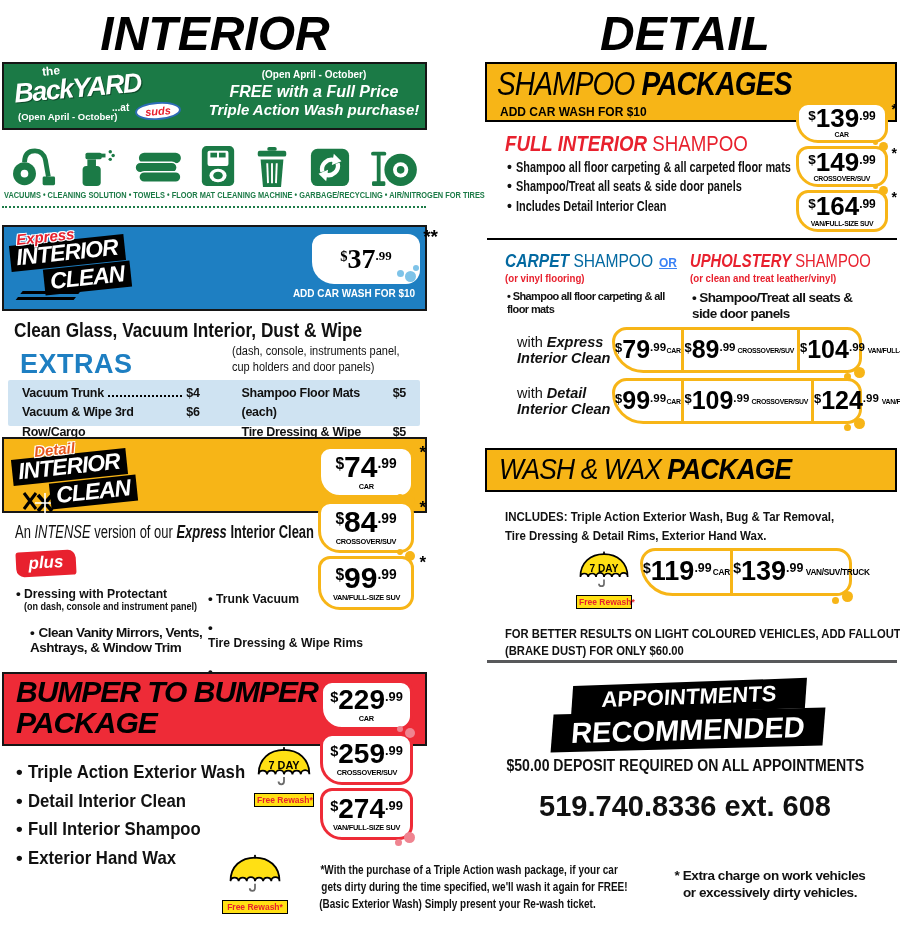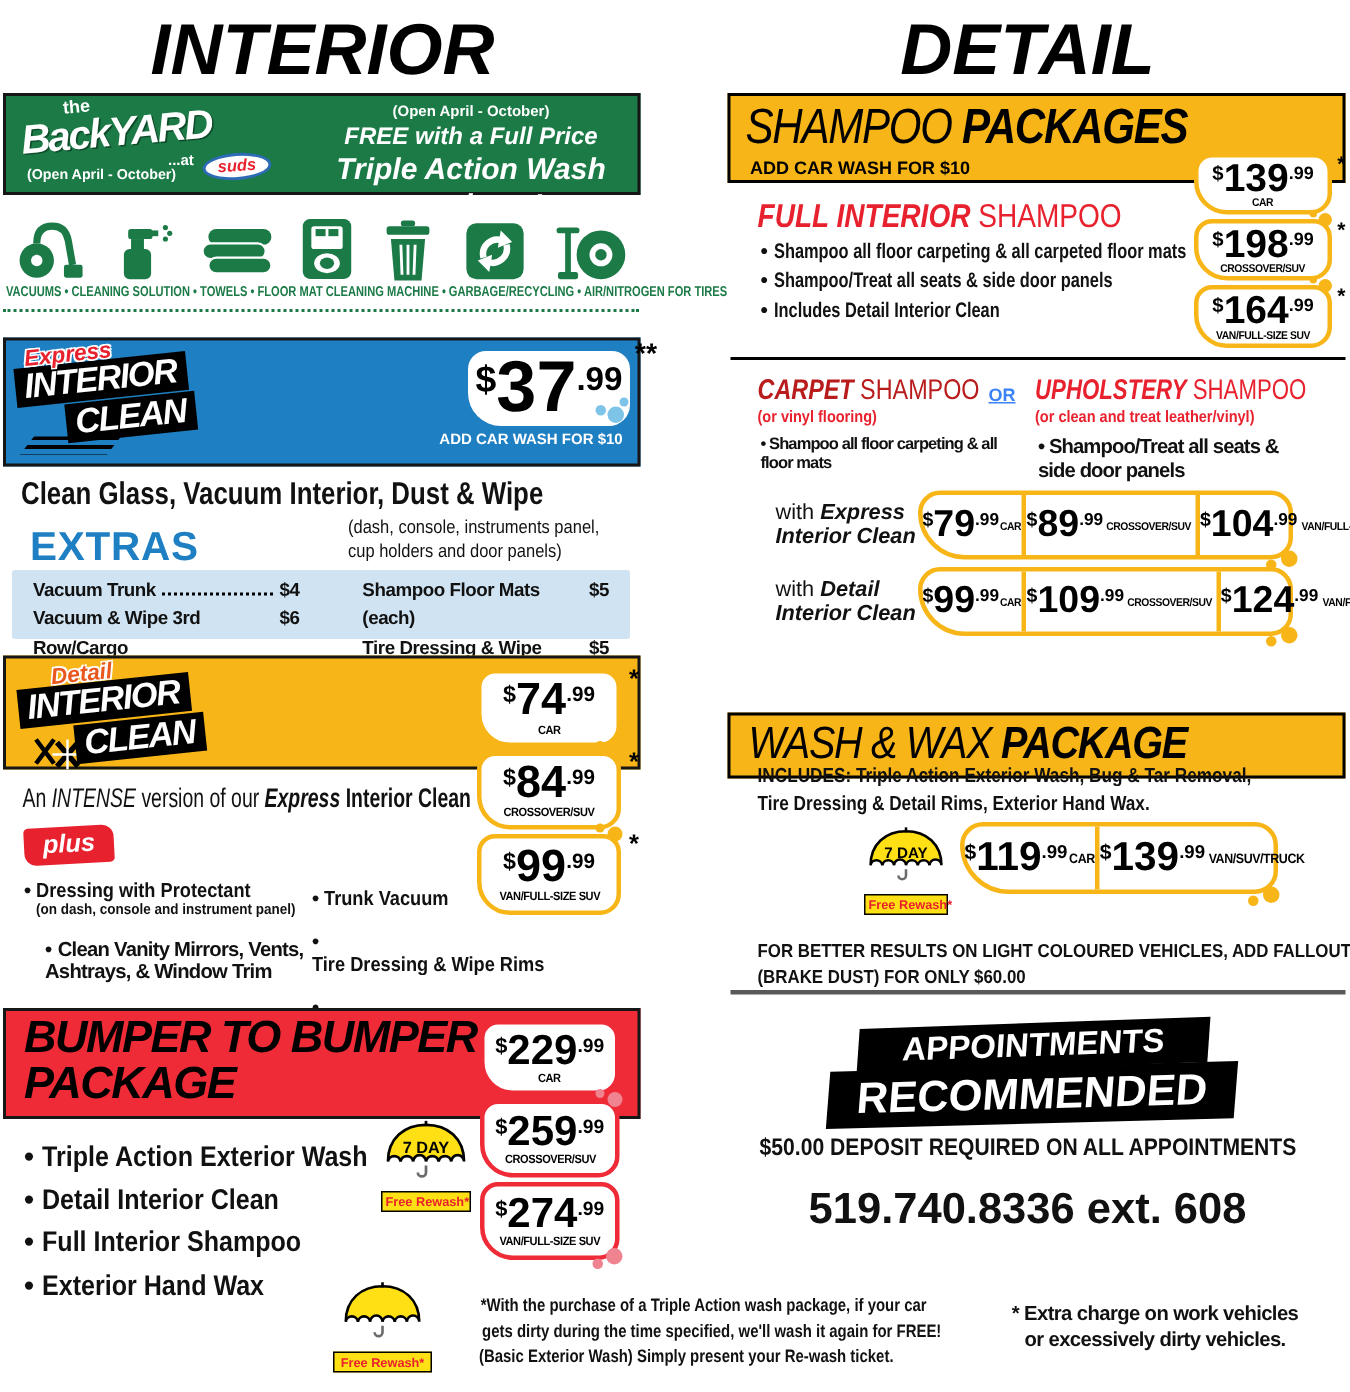--- a/index.html
+++ b/index.html
@@ -55,21 +55,21 @@
 
   <div class="banner bg-green" style="left:2px;top:62px;width:425px;height:68px;">
     <span class="abs b" style="left:38px;top:0px;font-size:12px;color:#fff;transform:rotate(-5deg);">the</span>
     <span class="abs b i" style="left:10px;top:9px;font-size:27px;color:#fff;letter-spacing:-1.5px;transform:rotate(-5deg);text-shadow:1px 1px 0 #0e4a2a;">BackYARD</span>
     <span class="abs b" style="left:108px;top:38px;font-size:10px;color:#fff;">...at</span>
     <span class="abs b i" style="left:131px;top:38px;width:46px;height:18px;background:#fff;border:2px solid #2d6cb5;border-radius:50%;color:#e8212e;font-size:11px;line-height:14px;text-align:center;transform:rotate(-4deg);">suds</span>
     <span class="abs b" style="left:14px;top:47px;font-size:9.5px;color:#fff;">(Open April - October)</span>
     <div class="abs" style="left:203px;top:5px;width:214px;text-align:center;color:#fff;">
       <div class="b" style="font-size:10px;">(Open April - October)</div>
       <div class="b i" style="font-size:16px;line-height:1.2;margin-top:2px;">FREE with a Full Price</div>
-      <div class="b i" style="font-size:20px;line-height:1.2;">Triple Action Wash purchase!</div>
+      <div class="b i" style="font-size:15px;line-height:1.2;">Triple Action Wash purchase!</div>
     </div>
   </div>
 
   <div class="abs" style="left:12px;top:144px;width:406px;display:flex;justify-content:space-between;align-items:flex-end;">
     <span><svg width="46" height="42" viewBox="0 0 48 44">
           <circle cx="13" cy="29" r="12" fill="#1b7a46"></circle>
           <circle cx="13" cy="29" r="4" fill="#fff"></circle>
           <path d="M13,17 Q13,5 24,5 Q33,5 35,15 L38,32" stroke="#1b7a46" stroke-width="5" fill="none"></path>
           <rect x="32" y="32" width="13" height="9" rx="1.5" fill="#1b7a46"></rect>
         </svg></span>
@@ -121,21 +121,21 @@
   </div>
   <div class="abs b" style="left:4px;top:189px;width:424px;font-size:9.5px;color:#1b7a46;"><span class="cn" style="transform:scaleX(.78);">VACUUMS • CLEANING SOLUTION • TOWELS • FLOOR MAT CLEANING MACHINE • GARBAGE/RECYCLING • AIR/NITROGEN FOR TIRES</span></div>
   <div class="abs" style="left:2px;top:206px;width:424px;border-top:2.5px dotted #1b7a46;"></div>
 
   <div class="banner bg-blue" style="left:2px;top:225px;width:425px;height:86px;">
     <div class="logo-block" style="left:6px;top:13px;font-size:23px;z-index:2;">INTERIOR</div>
     <div class="logo-block" style="left:40px;top:38px;font-size:23px;z-index:2;">CLEAN</div>
     <span class="abs b i" style="left:12px;top:1px;font-size:15px;color:#e8212e;z-index:3;transform:rotate(-6deg);text-shadow:-1px -1px 0 #fff,1px -1px 0 #fff,-1px 1px 0 #fff,1px 1px 0 #fff;">Express</span>
     <div class="speed" style="left:14px;top:64px;"></div>
     <div class="pb" style="left:308px;top:7px;width:108px;height:50px;">
-      <div class="amt" style="font-size:48px;"><span class="c1">$</span><span>37</span><span class="c2">.99</span></div>
+      <div class="amt" style="font-size:28px;font-family:Liberation Serif, serif;"><span class="c1">$</span><span>37</span><span class="c2">.99</span></div>
       <span class="nt" style="font-size:19px;right:-18px;top:-8px;color:#000;">**</span>
       <span class="dot" style="width:11px;height:11px;background:#7ec3e8;right:4px;bottom:2px;"></span>
       <span class="dot" style="width:7px;height:7px;background:#7ec3e8;right:16px;bottom:7px;"></span>
       <span class="dot" style="width:6px;height:6px;background:#7ec3e8;right:1px;bottom:13px;"></span>
     </div>
     <div class="abs b" style="left:281px;top:61px;width:138px;text-align:center;font-size:10px;color:#fff;">ADD CAR WASH FOR $10</div>
   </div>
 
   <div class="abs b" style="left:14px;top:318px;font-size:21px;"><span class="cn" style="transform:scaleX(.82);">Clean Glass, Vacuum Interior, Dust &amp; Wipe</span></div>
   <div class="abs" style="left:232px;top:344px;font-size:12.5px;line-height:1.25;">
@@ -268,21 +268,21 @@
     <div class="abs i" style="left:10px;top:1px;font-size:33px;letter-spacing:-1px;color:#000;white-space:nowrap;"><span class="cn" style="transform:scaleX(.85);"><span>SHAMPOO</span> <span class="b">PACKAGES</span></span></div>
     <div class="abs b" style="left:13px;top:41px;font-size:12px;color:#000;">ADD CAR WASH FOR $10</div>
   </div>
 
   <div class="pb yb" style="left:796px;top:102px;width:92px;height:41px;">
     <div class="amt" style="font-size:26px;"><span class="c1">$</span><span>139</span><span class="c2">.99</span></div>
     <div class="veh" style="font-size:7.5px;">CAR</div>
     <span class="nt" style="font-size:14px;right:-12px;top:-4px;">*</span>
   </div>
   <div class="pb yb" style="left:796px;top:146px;width:92px;height:41px;">
-    <div class="amt" style="font-size:26px;"><span class="c1">$</span><span>198</span><span class="c2">.99</span></div>
+    <div class="amt" style="font-size:26px;"><span class="c1">$</span><span>149</span><span class="c2">.99</span></div>
     <div class="veh" style="font-size:7.5px;">CROSSOVER/SUV</div>
     <span class="nt" style="font-size:14px;right:-12px;top:-4px;">*</span>
     <span class="dot" style="width:9px;height:9px;background:#f7b517;right:-3px;top:-7px;"></span>
     <span class="dot" style="width:5px;height:5px;background:#f7b517;right:7px;top:-9px;"></span>
   </div>
   <div class="pb yb" style="left:796px;top:190px;width:92px;height:42px;">
     <div class="amt" style="font-size:26px;"><span class="c1">$</span><span>164</span><span class="c2">.99</span></div>
     <div class="veh" style="font-size:7.5px;">VAN/FULL-SIZE SUV</div>
     <span class="nt" style="font-size:14px;right:-12px;top:-4px;">*</span>
     <span class="dot" style="width:9px;height:9px;background:#f7b517;right:-3px;top:-7px;"></span>
@@ -293,21 +293,21 @@
     <span class="cn" style="transform:scaleX(.85);"><span class="b i">FULL INTERIOR</span> <span>SHAMPOO</span></span>
   </div>
   <div class="abs b" style="left:507px;top:158px;font-size:14px;line-height:1.38;">
     <div class="blt"><span class="cn" style="transform:scaleX(.78);">Shampoo all floor carpeting &amp; all carpeted floor mats</span></div>
     <div class="blt"><span class="cn" style="transform:scaleX(.78);">Shampoo/Treat all seats &amp; side door panels</span></div>
     <div class="blt"><span class="cn" style="transform:scaleX(.78);">Includes Detail Interior Clean</span></div>
   </div>
 
   <div class="abs" style="left:487px;top:238px;width:410px;border-top:2px solid #000;"></div>
 
-  <div class="abs" style="left:505px;top:250px;font-size:19px;color:#b91c1c;white-space:nowrap;">
+  <div class="abs" style="left:505px;top:250px;font-size:19px;color:#0369a1;white-space:nowrap;">
     <span class="cn" style="transform:scaleX(.82);"><span class="b i">CARPET</span> <span>SHAMPOO</span></span>
   </div>
   <div class="abs b" style="left:659px;top:256px;font-size:12px;color:#3b82f6;text-decoration:underline;">OR</div>
   <div class="abs" style="left:690px;top:250px;font-size:19px;color:#e8212e;white-space:nowrap;">
     <span class="cn" style="transform:scaleX(.78);"><span class="b i">UPHOLSTERY</span> <span>SHAMPOO</span></span>
   </div>
   <div class="abs b" style="left:505px;top:272px;font-size:11px;color:#e8212e;"><span class="cn" style="transform:scaleX(.88);">(or vinyl flooring)</span></div>
   <div class="abs b" style="left:690px;top:272px;font-size:11px;color:#e8212e;"><span class="cn" style="transform:scaleX(.88);">(or clean and treat leather/vinyl)</span></div>
   <div class="abs b blt" style="left:507px;top:290px;width:168px;font-size:11px;line-height:1.2;letter-spacing:-0.6px;"><span>Shampoo all floor carpeting &amp; all floor mats</span></div>
   <div class="abs b blt" style="left:692px;top:290px;width:168px;font-size:13.5px;line-height:1.2;letter-spacing:-0.6px;"><span>Shampoo/Treat all seats &amp; side door panels</span></div>
@@ -349,21 +349,21 @@
     </div>
     <div class="cell">
       <div class="amt" style="font-size:25px;"><span class="c1">$</span><span>124</span><span class="c2">.99</span></div>
       <div class="veh" style="font-size:7.5px;">VAN/FULL-SIZE SUV</div>
       <span class="nt" style="font-size:15px;right:-14px;top:-8px;">*</span>
     </div>
     <span class="dot" style="width:11px;height:11px;background:#f7b517;right:-6px;bottom:-8px;"></span>
     <span class="dot" style="width:7px;height:7px;background:#f7b517;right:8px;bottom:-10px;"></span>
   </div>
 
-  <div class="banner bg-yellow" style="left:485px;top:475px;width:412px;height:44px;border:2px solid #000;">
+  <div class="banner bg-yellow" style="left:485px;top:448px;width:412px;height:44px;border:2px solid #000;">
     <div class="abs i" style="left:12px;top:2px;font-size:30px;letter-spacing:-1px;color:#000;white-space:nowrap;"><span class="cn" style="transform:scaleX(.88);"><span>WASH &amp; WAX</span> <span class="b">PACKAGE</span></span></div>
   </div>
   <div class="abs b" style="left:505px;top:508px;font-size:13.5px;line-height:1.4;">
     <div><span class="cn" style="transform:scaleX(.85);">INCLUDES: Triple Action Exterior Wash, Bug &amp; Tar Removal,</span></div>
     <div><span class="cn" style="transform:scaleX(.85);">Tire Dressing &amp; Detail Rims, Exterior Hand Wax.</span></div>
   </div>
   <div class="abs" style="left:576px;top:551px;width:56px;text-align:center;">
     <svg width="54" height="40" viewBox="0 0 64 46">
       <path d="M4,30 A4.7,4.7 0 0 1 13.3,30 A4.7,4.7 0 0 1 22.6,30 A4.7,4.7 0 0 1 32,30 A4.7,4.7 0 0 1 41.3,30 A4.7,4.7 0 0 1 50.6,30 A4.7,4.7 0 0 1 60,30 C60,13 48,3 32,3 C16,3 4,13 4,30 Z" fill="#ffe014" stroke="#000" stroke-width="2"></path>
       <rect x="31" y="0" width="2" height="4" fill="#000"></rect>

